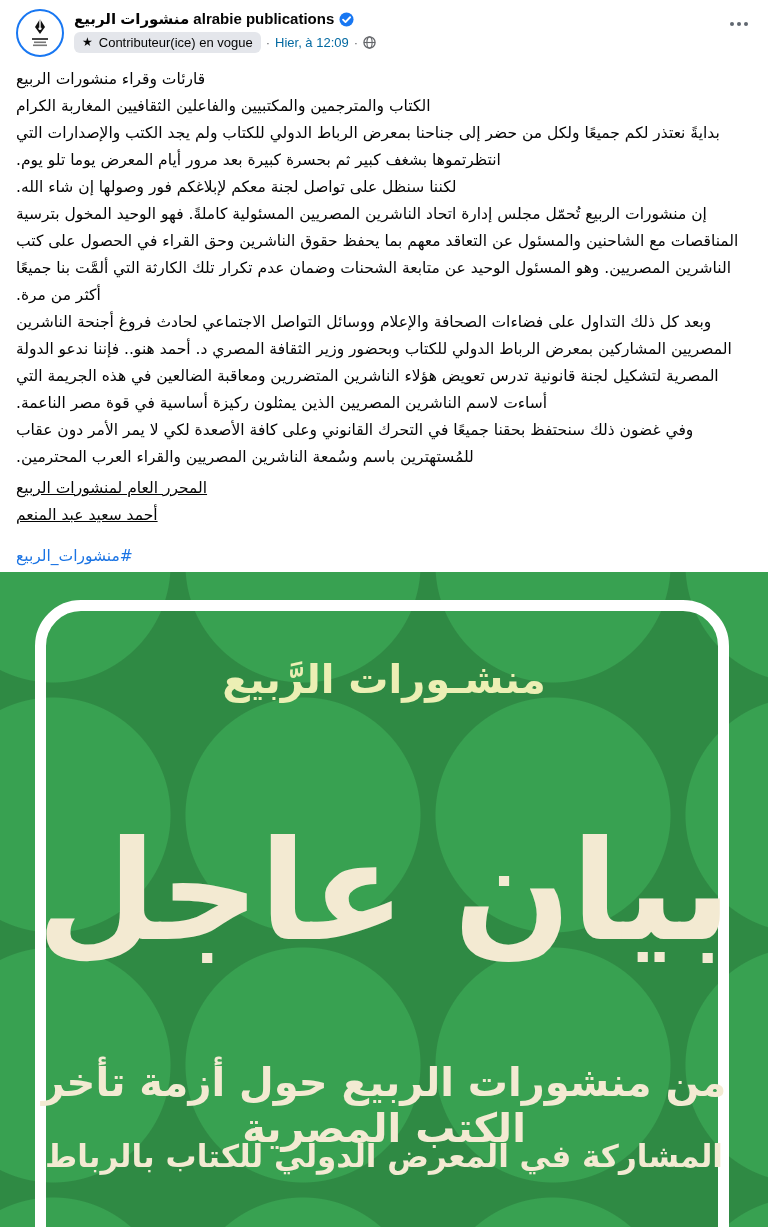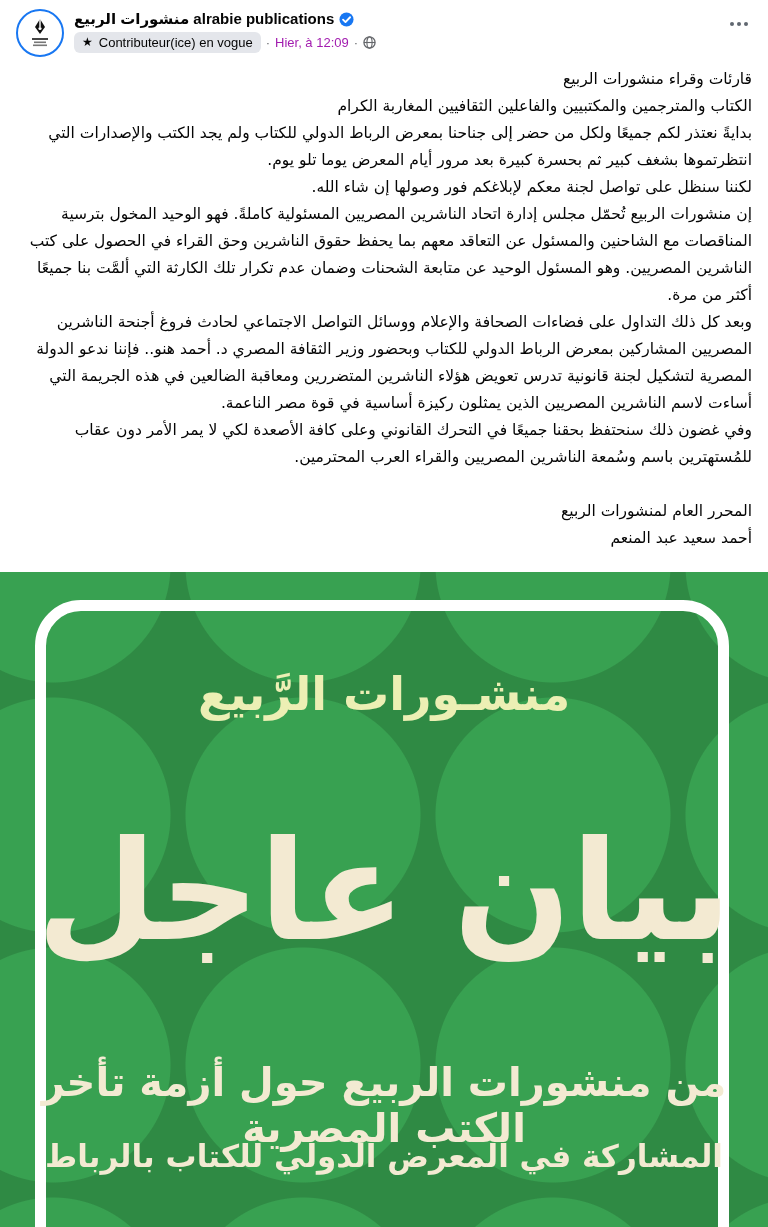--- a/index.html
+++ b/index.html
@@ -21,50 +21,50 @@
   .head-col{margin-left:10px;flex:1;min-width:0;}
   .name-row{display:flex;align-items:center;gap:5px;direction:ltr;}
   .page-name{font-size:15px;font-weight:bold;color:#050505;cursor:pointer;line-height:20px;}
   .meta-row{display:flex;align-items:center;gap:5px;margin-top:3px;font-size:13px;color:#65676b;}
   .badge-pill{
     background:#e4e6eb;border-radius:6px;padding:2px 8px;display:flex;align-items:center;gap:6px;
     color:#050505;font-size:13px;line-height:17px;white-space:nowrap;
   }
   .badge-pill .star{font-size:12px;color:#050505;}
   .dot-sep{color:#65676b;}
-  .timestamp{color:#a21caf;cursor:pointer;}
+  .timestamp{color:#0369a1;cursor:pointer;}
   .more-btn{position:absolute;right:16px;top:14px;display:flex;gap:3px;padding:8px 4px;cursor:pointer;}
   .more-btn i{width:4px;height:4px;border-radius:50%;background:#606770;display:block;}
 
   
   .post-text{
-    direction:rtl;text-align:right;padding:7px 16px 12px;
+    direction:rtl;text-align:left;padding:7px 16px 12px;
     font-size:15.5px;line-height:27px;color:#050505;
     font-family:"DejaVu Sans","Liberation Sans",sans-serif;
   }
   .post-text .p{margin:0;}
-  .signature{margin-top:27px;}
+  .signature{margin-top:4px;text-decoration:underline;}
   .hashtags{margin-top:14px;}
   .hashtag{display:block;color:#1b74e4;text-decoration:none;cursor:pointer;}
 
   
   .post-image{
     position:absolute;left:0;right:0;top:572px;bottom:0;overflow:hidden;cursor:pointer;
     background-color:#2f8a44;
     background-image:radial-gradient(circle at 125px 125px, #38a151 117px, rgba(0,0,0,0) 118px);
     background-size:250px 250px;
     background-position:-72px 118px;
   }
   .image-card{
     position:absolute;left:35px;top:28px;width:694px;height:920px;
     box-sizing:border-box;border:11px solid #ffffff;border-radius:46px;
   }
   .img-text{position:absolute;left:0;right:0;text-align:center;direction:rtl;
     font-family:"DejaVu Sans","Liberation Sans",sans-serif;font-weight:bold;}
-  .img-brand{top:95px;font-size:46px;color:#ecefb4;text-align:center;}
+  .img-brand{top:84px;font-size:40px;color:#ecefb4;text-align:center;}
   .img-headline{top:244px;font-size:138px;line-height:1.1;color:#f3ead2;text-align:center;}
   .img-sub1{top:487px;font-size:40px;color:#f3ead2;}
   .img-sub2{top:566px;font-size:31px;color:#f3ead2;}
 </style>
 </head>
 <body>
 
 <div class="page">
 
   <div class="post-header">

